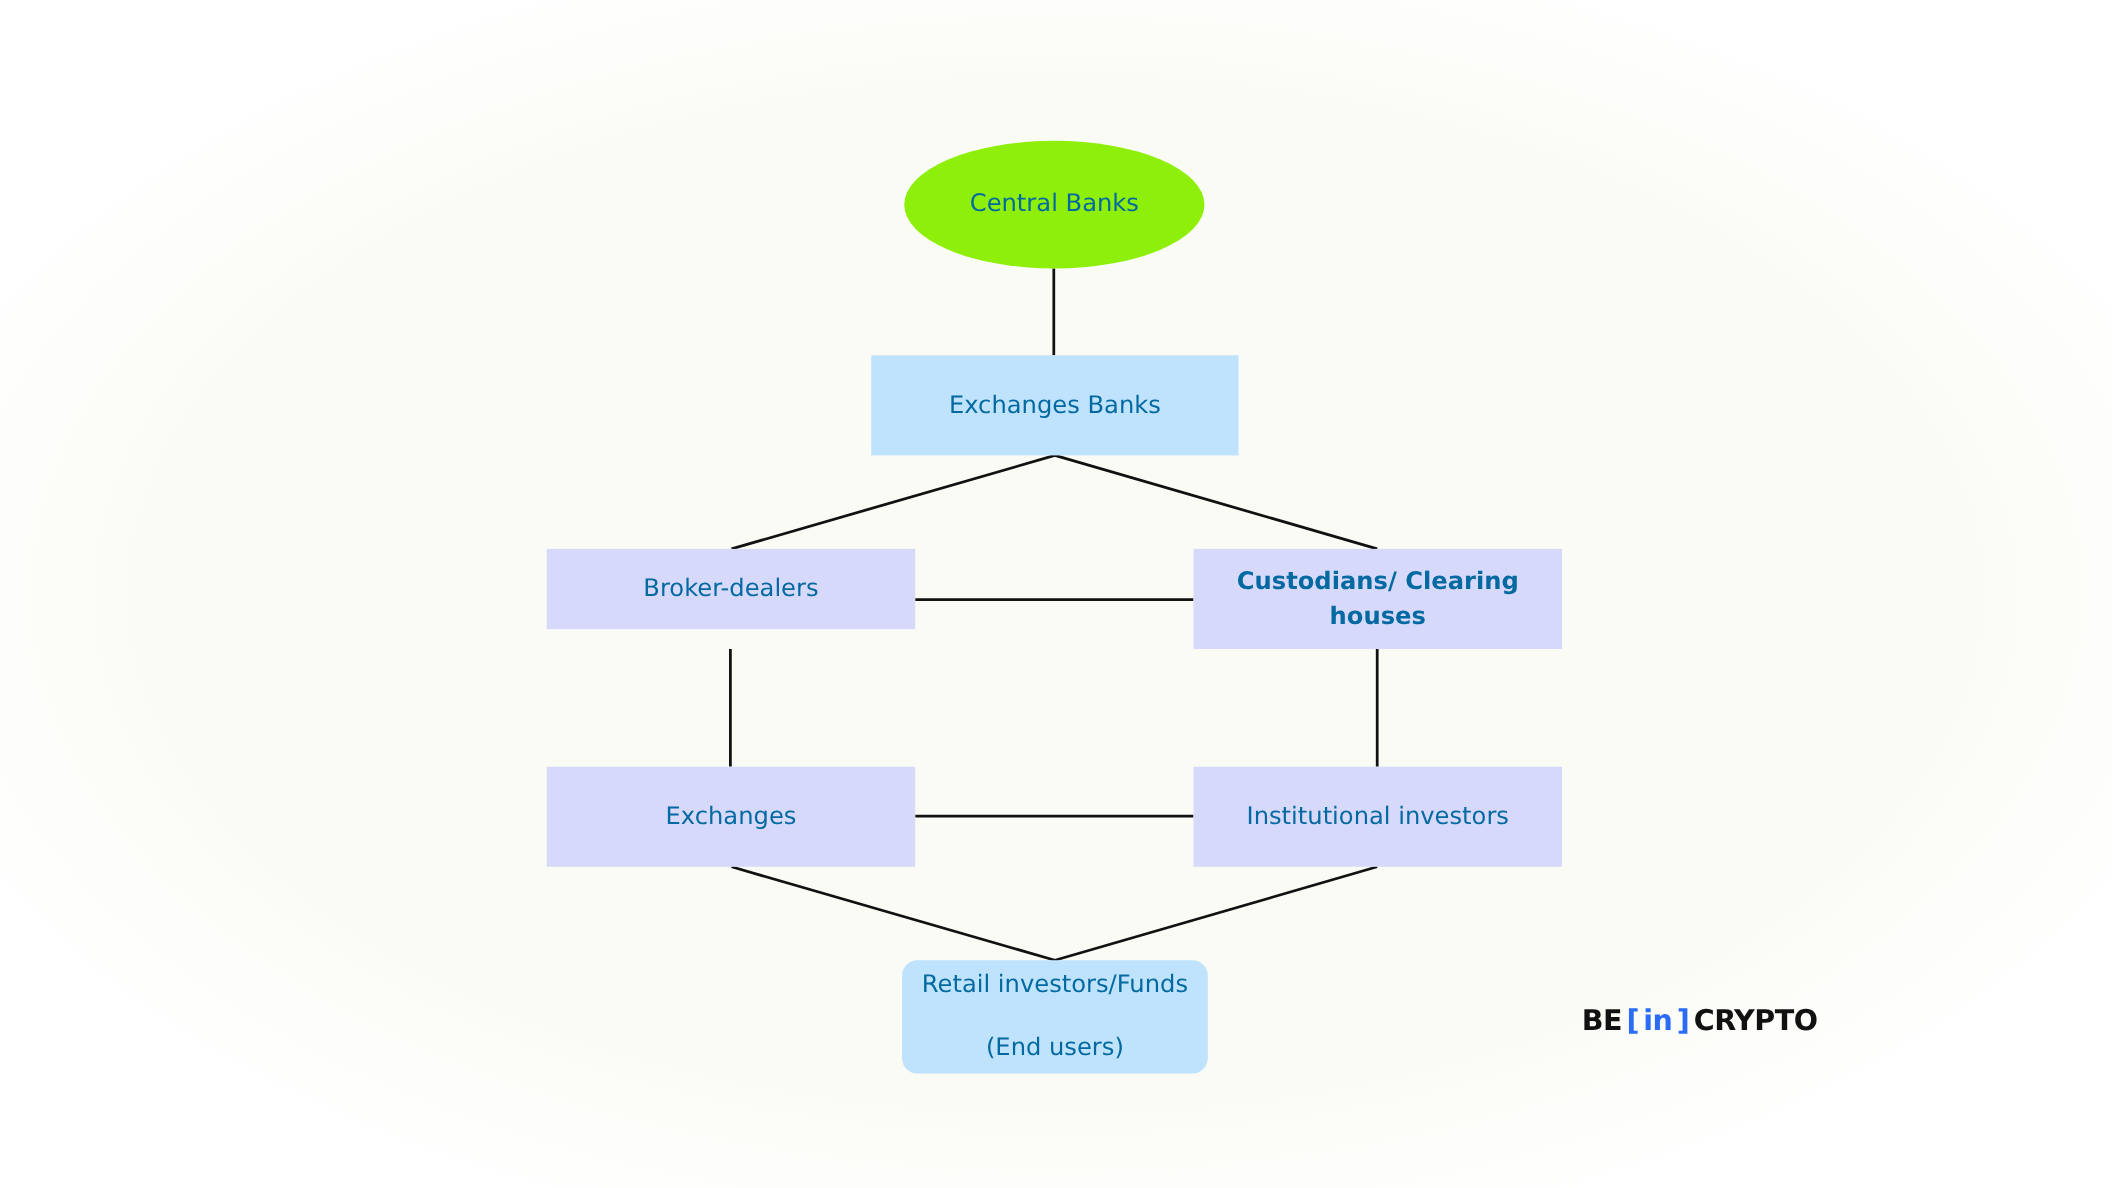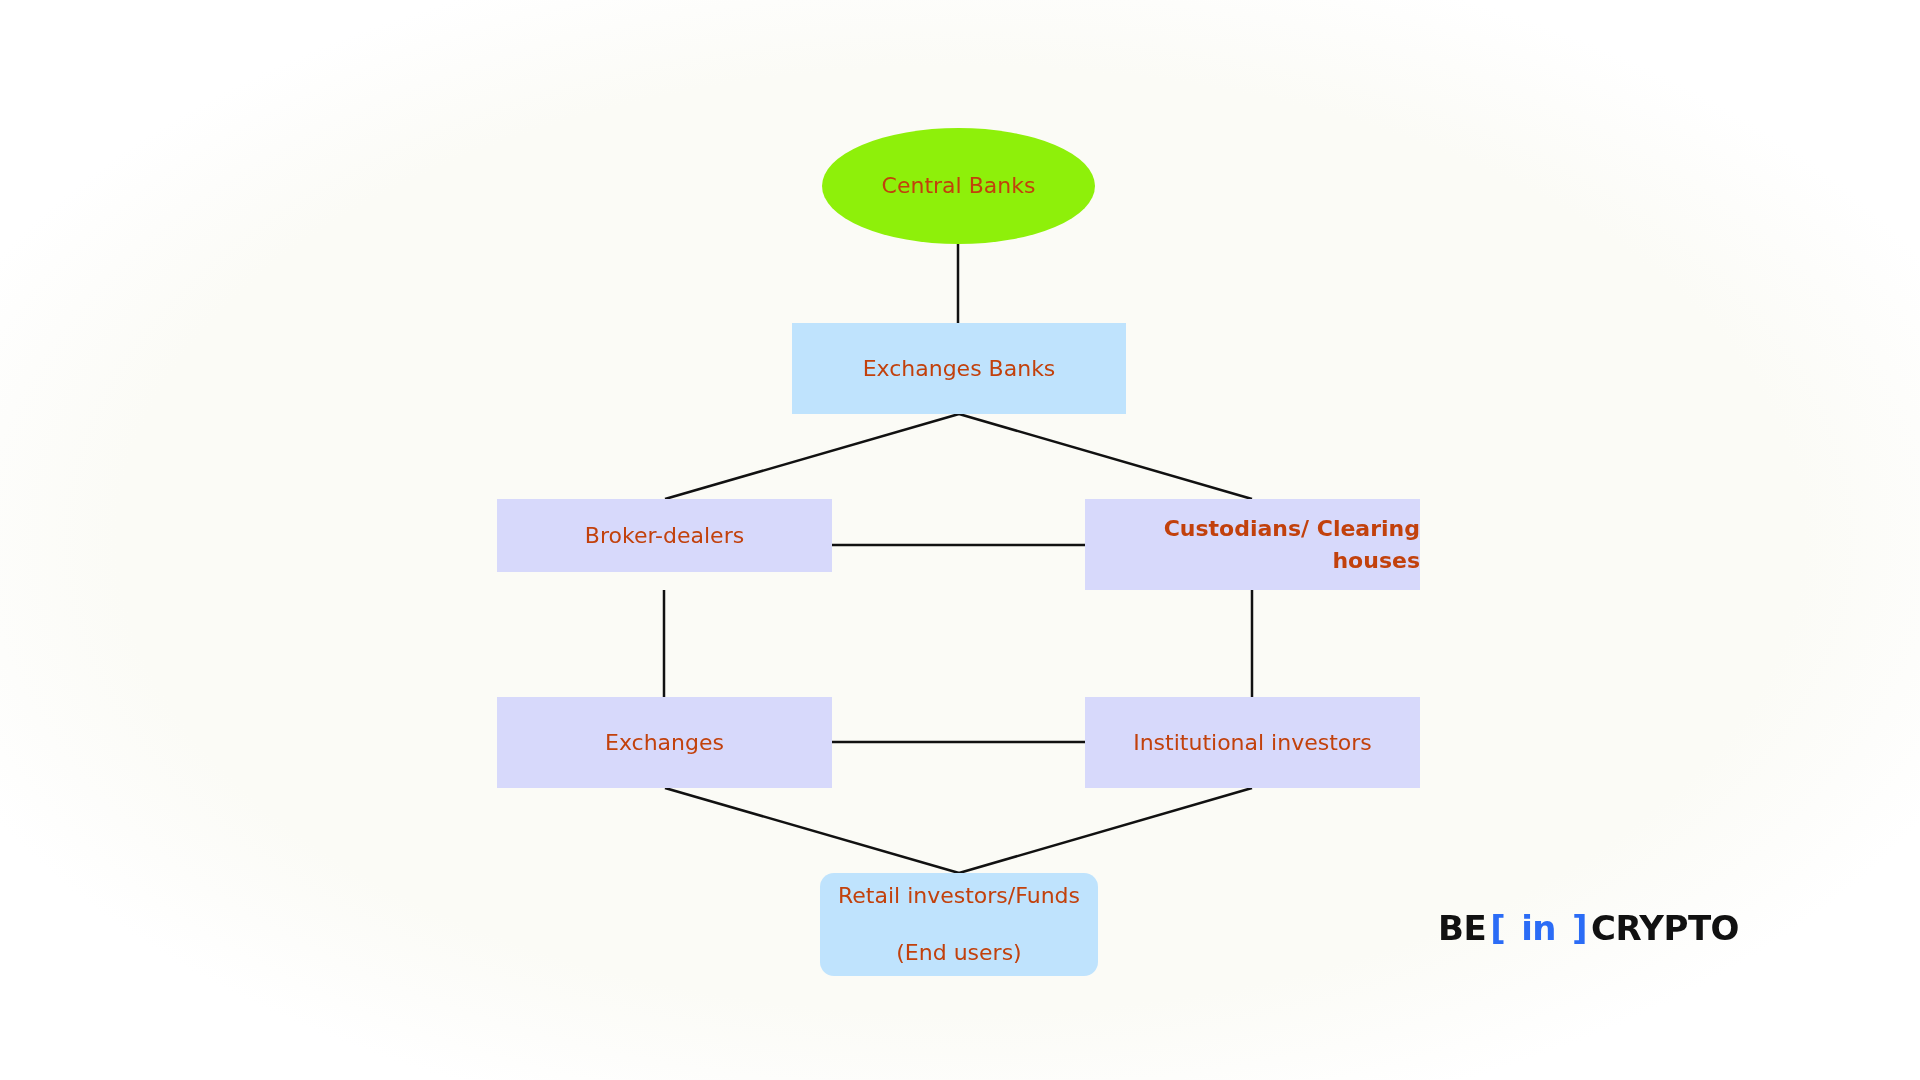--- a/index.html
+++ b/index.html
@@ -1,23 +1,23 @@
 <!DOCTYPE html>
 <html><head>
 <meta charset="utf-8">
 <style>
   html,body{margin:0;padding:0;}
   body{width:1920px;height:1080px;position:relative;overflow:hidden;background:#ffffff;font-family:"DejaVu Sans","Liberation Sans",sans-serif;}
   #canvas{position:absolute;left:0;top:0;width:1920px;height:1080px;
     background:radial-gradient(ellipse at 50% 50%, #fbfbf6 0%, #fbfbf6 62%, #fdfdfb 72%, #ffffff 80%);}
   svg.edges{position:absolute;left:0;top:0;}
-  .node{position:absolute;display:flex;align-items:center;justify-content:center;text-align:right;color:#c2410c;font-size:22px;box-sizing:border-box;line-height:32px;}
+  .node{position:absolute;display:flex;align-items:center;justify-content:center;text-align:center;color:#0369a1;font-size:22px;box-sizing:border-box;line-height:32px;}
   .ellipse{border-radius:50%;}
   .rounded{border-radius:14px;gap:25px;}
-  #logo{position:absolute;left:1438px;top:908px;height:40px;display:flex;align-items:center;font-family:"DejaVu Sans","Liberation Sans",sans-serif;font-weight:bold;font-size:34px;letter-spacing:-0.5px;color:#111;text-align:right;}
+  #logo{position:absolute;left:1438px;top:908px;height:40px;display:flex;align-items:center;font-family:"DejaVu Sans","Liberation Sans",sans-serif;font-weight:bold;font-size:26px;letter-spacing:-0.5px;color:#111;text-align:right;}
   #logo .br{color:#2b6cf6;margin:0 4px;font-weight:bold;}
 </style>
 </head>
 <body>
 
 <div id="canvas">
   <svg class="edges" width="1920" height="1080">
     <line x1="958" y1="244" x2="958" y2="323" stroke="#111" stroke-width="2.5"></line>
     <line x1="959" y1="414" x2="665" y2="499" stroke="#111" stroke-width="2.5"></line>
     <line x1="959" y1="414" x2="1252" y2="499" stroke="#111" stroke-width="2.5"></line>
@@ -54,17 +54,17 @@
   </div>
 
   <div class="node rounded" style="left:820px;top:873px;width:278px;height:103px;background:#bfe3fd;flex-direction:column;">
     <span>Retail investors/Funds</span>
     <span>(End users)</span>
   </div>
 
   <div id="logo">
     <span>BE</span>
     <span class="br">[</span>
-    <span class="br" style="margin:12px">in</span>
+    <span class="br" style="margin:0">in</span>
     <span class="br">]</span>
     <span>CRYPTO</span>
   </div>
 </div>
 
 </body></html>

